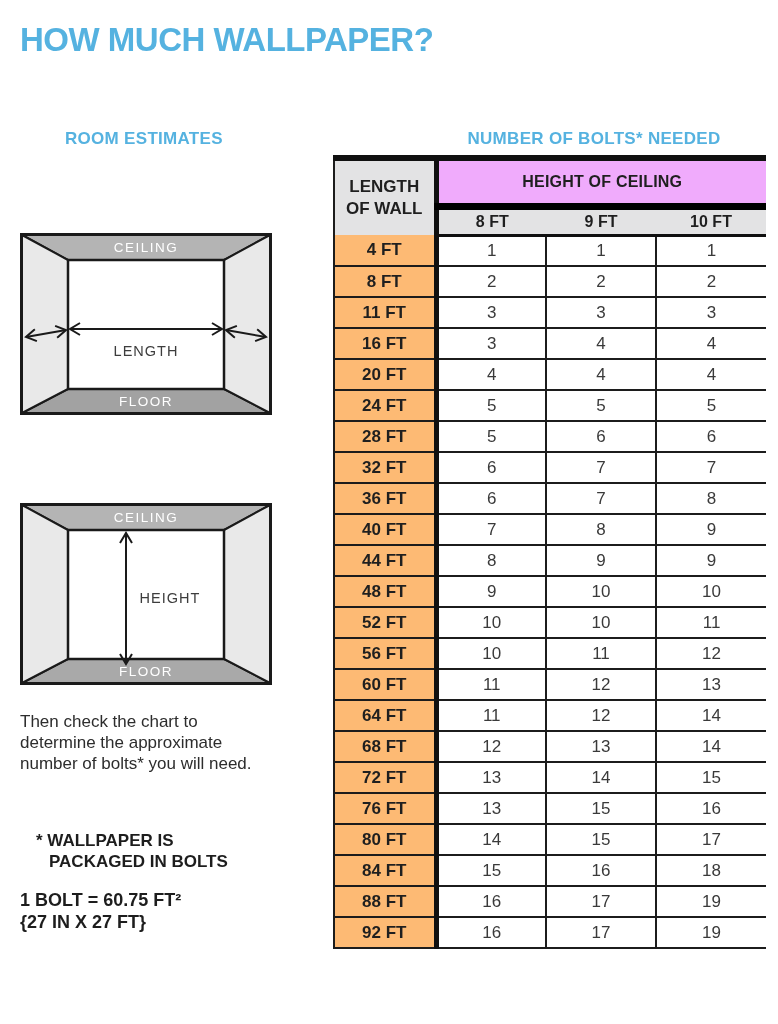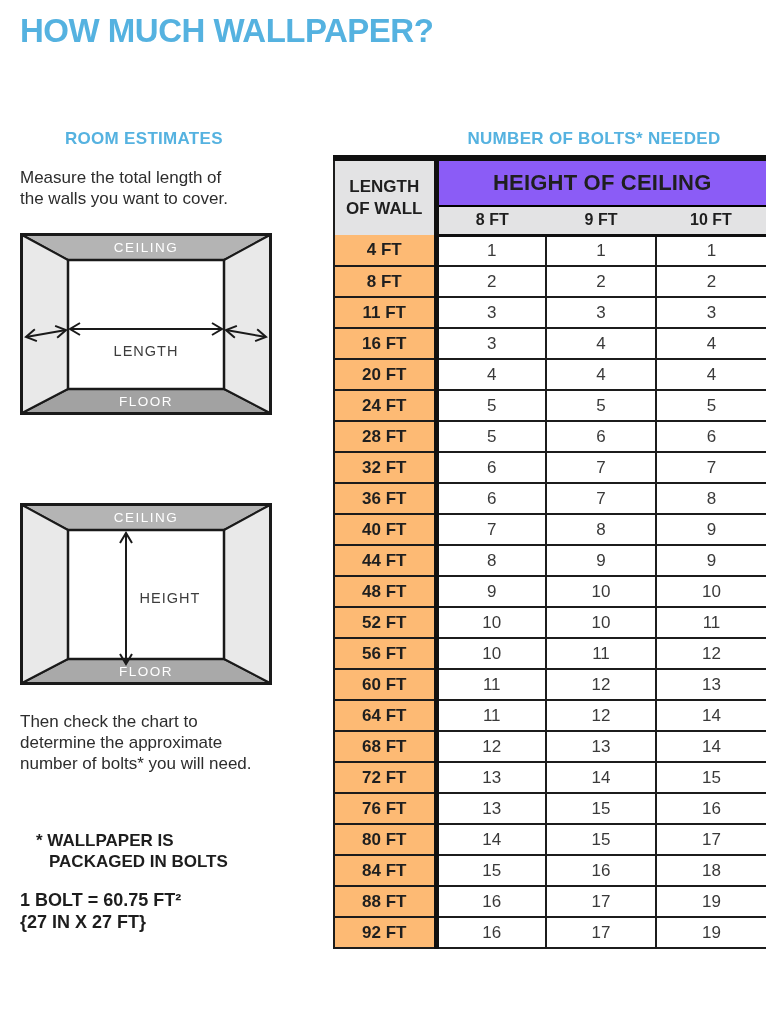--- a/index.html
+++ b/index.html
@@ -1,20 +1,20 @@
 <!DOCTYPE html>
 <html><head>
 <meta charset="utf-8">
 <style>
   * { margin:0; padding:0; box-sizing:border-box; }
   body { background:#ffffff; font-family:"Liberation Sans","DejaVu Sans",sans-serif; }
   .page { position:relative; width:778px; height:1024px; background:#ffffff; overflow:hidden; }
 
   .page-title {
-    position:absolute; left:20px; top:12px;
+    position:absolute; left:20px; top:21px;
     font-size:33px; font-weight:bold; letter-spacing:-0.5px;
     color:#55b2e0;
   }
   .section-heading {
     font-size:17px; font-weight:bold; letter-spacing:0.3px; color:#55b2e0;margin-left:45px;
   }
   .left-heading { position:absolute; left:20px; top:129px; }
   .table-heading { position:absolute; left:333px; top:129px; width:432px; text-align:center; }
 
   .step {
@@ -44,22 +44,22 @@
     border-collapse:collapse; table-layout:fixed; width:432px;
     border-top:6px solid #101010; border-left:2px solid #1c1c1c;
   }
   table.bolts th, table.bolts td { text-align:center; vertical-align:middle; }
   th.rowhead {
     background:#e3e3e4; border-right:5px solid #101010;
     font-size:17px; font-weight:bold; color:#1f1f1f;
     white-space:pre-line; line-height:1.3;
   }
   th.grouphead {
-    background:#8b5cf6; border-bottom:2px solid #000000;
-    font-size:22px; font-weight:bold; color:#1f1f1f;
+    background:#f0abfc; border-bottom:7px solid #000000;
+    font-size:16px; font-weight:bold; color:#1f1f1f;
     height:48px; letter-spacing:0.2px;
   }
   tr.subhead th {
     background:#e3e3e4; border-bottom:3px solid #101010;
     font-size:16px; font-weight:bold; color:#1f1f1f; height:29px;
   }
   tbody td { height:31px; border-bottom:2px solid #1c1c1c; font-size:17px; }
   tbody td.rowlabel {
     background:#fdba74; font-weight:bold; color:#1f1f1f;
     border-right:5px solid #101010;
@@ -72,22 +72,20 @@
 </style>
 </head>
 <body>
 
 <div class="page">
 
   <h1 class="page-title">HOW MUCH WALLPAPER?</h1>
 
   <h2 class="section-heading left-heading">ROOM ESTIMATES</h2>
 
-  <p class="step step1">Measure the total length of
-the walls you want to cover.</p>
 
   <svg class="room-svg svg1" viewBox="0 0 252 182">
     <defs>
       <marker id="arrow1" viewBox="0 0 14 14" refX="12" refY="7" markerWidth="14" markerHeight="14" markerUnits="userSpaceOnUse" orient="auto-start-reverse">
         <path d="M2,1 L12,7 L2,13" fill="none" stroke="#1a1a1a" stroke-width="2"></path>
       </marker>
     </defs>
     <polygon points="2,2 250,2 204,27 48,27" fill="#b4b4b4" stroke="#1a1a1a" stroke-width="2"></polygon>
     <polygon points="2,180 250,180 204,156 48,156" fill="#a2a2a2" stroke="#1a1a1a" stroke-width="2"></polygon>
     <polygon points="2,2 48,27 48,156 2,180" fill="#e9e9e9" stroke="#1a1a1a" stroke-width="2"></polygon>

